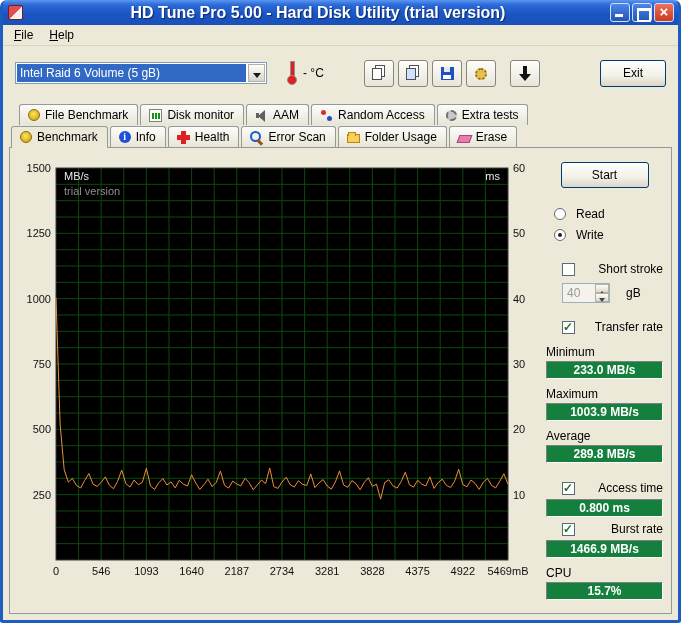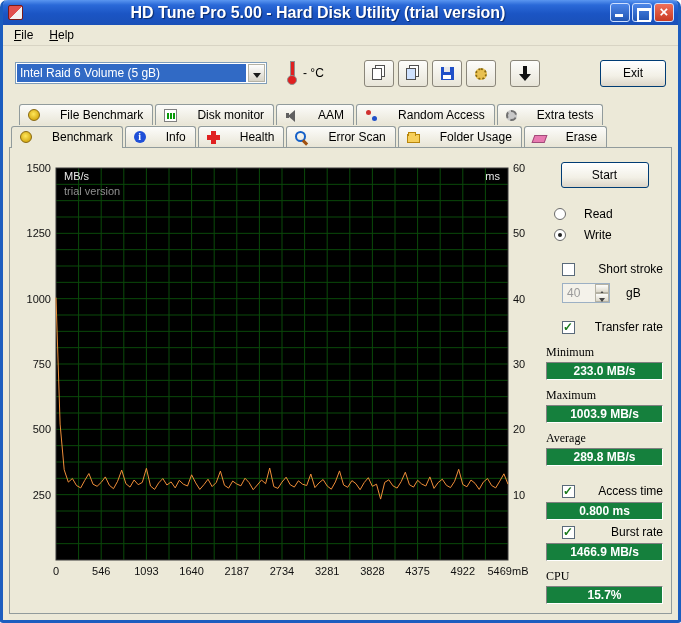--- a/index.html
+++ b/index.html
@@ -60,21 +60,21 @@
     border-top:7px solid #111;}
   .tool-btn.lone{margin-left:14px;}
   .xp-btn{font-family:"Liberation Sans",sans-serif;font-size:12px;color:#000;
     border:1px solid #003c74;border-radius:3px;
     background:linear-gradient(#ffffff,#f2f0e6 60%,#dcd5c8);}
   .exit-btn{width:66px;height:27px;margin-left:auto;}
   
   .tabs-row{display:flex;gap:2px;position:relative;z-index:2;flex:none;}
   .tabs-row.row1{margin:4px 0 0 16px;}
   .tabs-row.row2{margin:1px 0 0 8px;}
-  .tab{display:flex;align-items:center;gap:20px;padding:3px 9px 3px 8px;font-size:12px;
+  .tab{display:flex;align-items:center;gap:5px;padding:3px 9px 3px 8px;font-size:12px;
     border:1px solid #919b9c;border-bottom:none;border-radius:3px 3px 0 0;
     background:linear-gradient(#fcfcfa,#e8e5d6);white-space:nowrap;}
   .tab.active{background:#ece9d8;position:relative;margin-bottom:-1px;padding-bottom:4px;}
   
   .tic{width:13px;height:13px;flex:none;position:relative;display:inline-block;}
   .benchmark-icon{border-radius:50%;background:radial-gradient(circle at 45% 40%,#ffe75a,#d2a50e 80%);
     border:1px solid #8a6a10;width:12px;height:12px;}
   .info-icon{border-radius:50%;background:#1e4fd8;width:12px;height:12px;}
   .info-icon::after{content:"i";position:absolute;left:0;right:0;top:0;text-align:center;
     color:#fff;font-size:10px;font-weight:bold;font-family:"Liberation Serif",serif;}
@@ -100,39 +100,39 @@
   .random-access-icon::after{content:"";position:absolute;right:1px;bottom:1px;width:5px;height:5px;
     border-radius:50%;background:#2050c8;}
   .extra-tests-icon{border:2px dashed #707070;border-radius:50%;width:11px;height:11px;background:#c8c8c8;}
   
   .content{flex:1;display:flex;margin:0 6px 6px 6px;border:1px solid #919b9c;
     background:#ece9d8;padding:8px 2px 2px 6px;position:relative;z-index:1;}
   .chart-wrap{width:522px;flex:none;}
   svg{font-family:"Liberation Sans",sans-serif;display:block;}
   .side-panel{flex:1;padding:2px 6px 0 8px;font-size:12px;}
   .start-btn{display:block;width:88px;height:26px;margin:4px auto 16px auto;}
-  .radio-row,.check-row{display:flex;align-items:center;gap:18px;height:20px;margin:1px 0 1px 8px;}
+  .radio-row,.check-row{display:flex;align-items:center;gap:10px;height:20px;margin:1px 0 1px 8px;}
   .radio{width:12px;height:12px;border-radius:50%;border:1px solid #6a6a6a;background:#fff;
     position:relative;flex:none;}
   .radio.selected::after{content:"";position:absolute;left:3px;top:3px;width:4px;height:4px;
     border-radius:50%;background:#222;}
   .checkbox{width:13px;height:13px;border:1px solid #5a6a7a;background:#fff;position:relative;
     flex:none;font-size:12px;}
   .checkbox.checked::after{content:"✓";position:absolute;left:0;top:-2px;color:#1a7a1a;font-weight:bold;}
   .check-row{margin-left:16px;justify-content:space-between;}
   .shortstroke-row{margin-top:14px;}
   .spin-row{display:flex;align-items:center;margin:4px 0 14px 16px;}
   .spinbox{width:48px;height:20px;background:#f4f2ea;border:1px solid #9cb0c4;display:flex;}
   .spin-value{flex:1;color:#9a9a9a;font-size:12px;line-height:18px;padding-left:4px;}
   .spin-buttons{width:14px;display:flex;flex-direction:column;flex:none;}
   .spin-up,.spin-down{flex:1;background:linear-gradient(#fdfdfb,#dcd8ca);border:1px solid #b5b2a4;position:relative;}
   .spin-up::after{content:"";position:absolute;left:3px;top:3px;border:3px solid transparent;border-bottom:4px solid #444;}
   .spin-down::after{content:"";position:absolute;left:3px;top:4px;border:3px solid transparent;border-top:4px solid #444;}
   .spin-unit{margin-left:16px;}
-  .field-label{margin:8px 0 2px 0;font-family:Liberation Serif, serif;}
+  .field-label{margin:8px 0 2px 0;}
   .value-box{height:18px;background:#15803d;color:#fff;font-weight:bold;font-size:12px;
     text-align:center;line-height:17px;border:1px solid;border-color:#808080 #fff #fff #808080;
     margin-bottom:2px;}
   .group-gap{height:12px;}
 </style>
 </head>
 <body>
 
 <div class="window">
 

